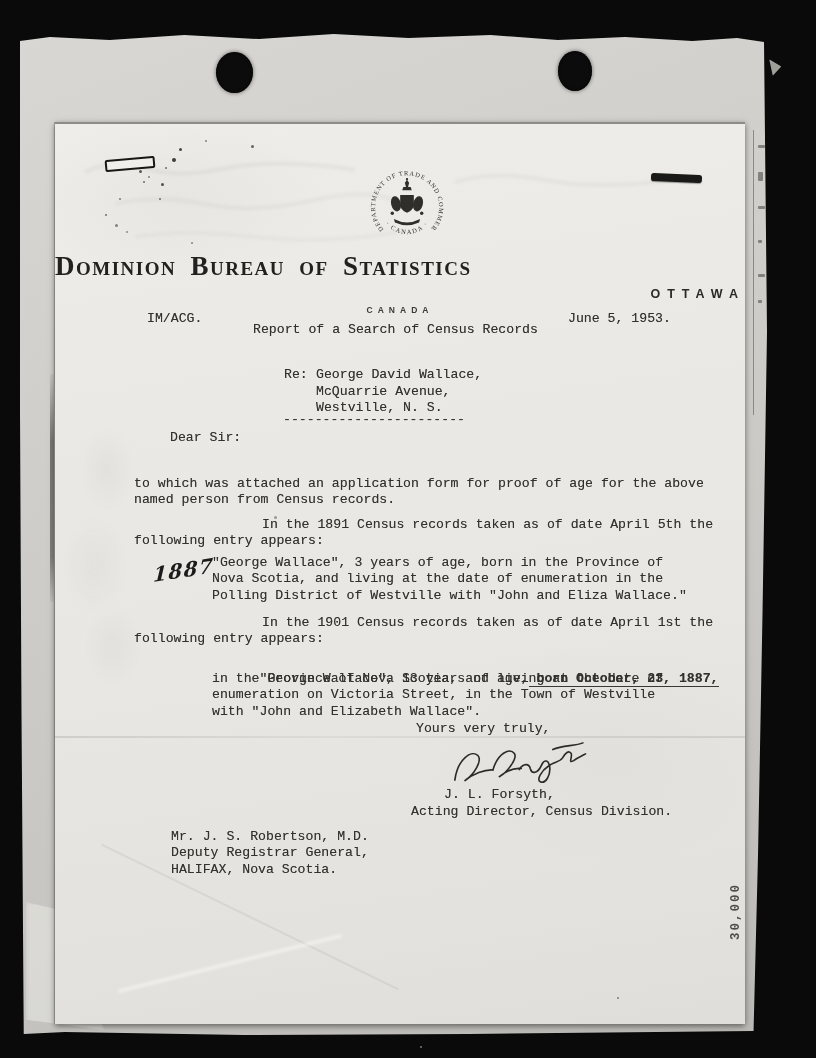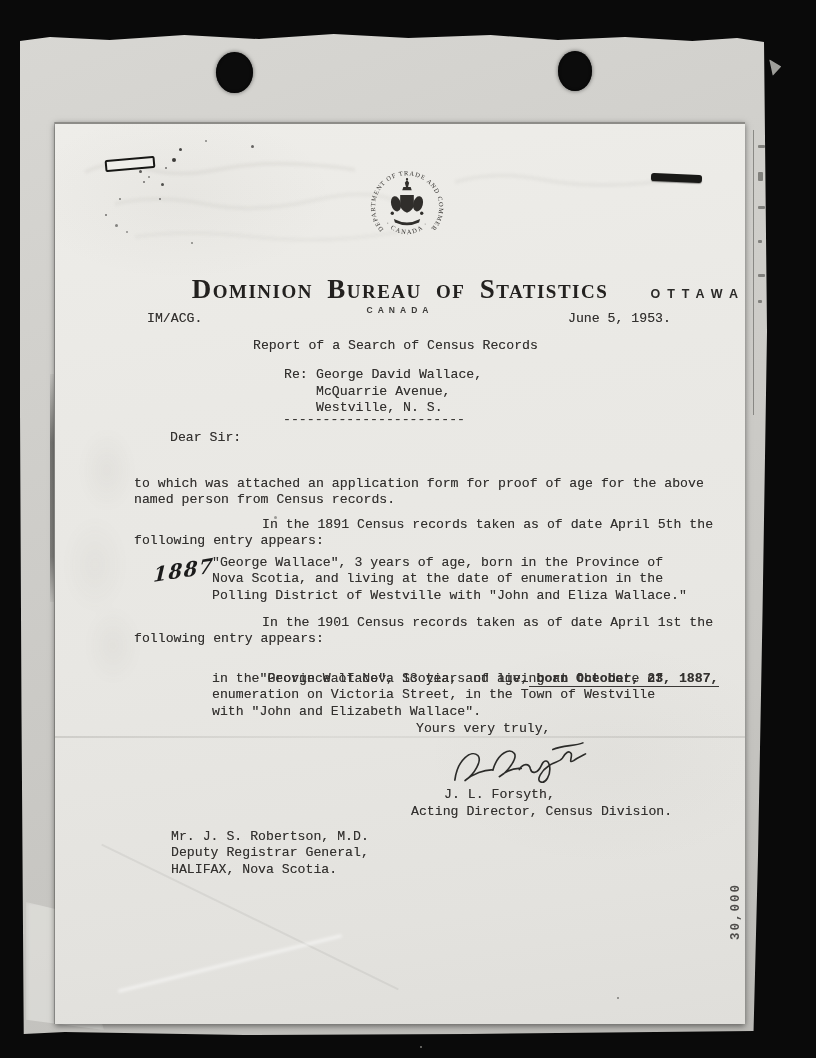--- a/index.html
+++ b/index.html
@@ -20,23 +20,23 @@
   .letter{position:absolute;left:55px;top:122px;width:690px;height:900px;
     background:
       radial-gradient(220px 120px at 18% 8%, rgba(120,116,108,.05), transparent 70%),
       radial-gradient(260px 160px at 80% 70%, rgba(120,116,108,.04), transparent 70%),
       linear-gradient(172deg,#eeede9 0%,#eae9e5 30%,#e8e7e3 55%,#e3e2de 85%,#dfdeda 100%);
     border-top:2px solid #8d8c88;box-shadow:0 2px 6px rgba(0,0,0,.5),-1px 0 0 rgba(90,89,85,.35);}
   .mono-line{position:absolute;font:13.2px/16.5px "Liberation Mono",monospace;color:#33312f;
     white-space:pre;text-shadow:0 0 .6px rgba(51,49,47,.5);text-align:right;}
   .u-ink{border-bottom:1.6px solid #3a3836;padding-bottom:.5px;font-weight:bold;}
   
-  .org{position:absolute;left:0;right:0;top:127px;text-align:center;
+  .org{position:absolute;left:0;right:0;top:127px;text-align:left;
     font-family:"Liberation Serif",serif;font-variant-caps:small-caps;font-weight:700;
-    font-size:27px;letter-spacing:1.5px;word-spacing:6px;color:#23211f;margin-top:23px;}
+    font-size:27px;letter-spacing:1.5px;word-spacing:6px;color:#23211f;}
   .city{position:absolute;left:0;right:0;top:163px;text-align:right;font-weight:700;
     font-size:12.5px;letter-spacing:7px;color:#2b2a28;}
   .country{position:absolute;left:0;right:0;top:181px;text-align:center;font-weight:700;
     font-size:8.5px;letter-spacing:5px;color:#3c3b39;}
   .seal{position:absolute;left:310px;top:42px;width:84px;height:84px;}
   
   .hand1887{position:absolute;left:98px;top:434px;font-family:"DejaVu Serif",serif;font-style:italic;
     font-weight:700;font-size:20px;letter-spacing:1.5px;color:#1b1b1b;transform:rotate(-9deg) skewX(-12deg);}
   .sig{position:absolute;left:393px;top:616px;width:142px;height:48px;transform:rotate(-3deg);}
   
@@ -114,21 +114,21 @@
         <path d="M27.5,50.5 q12.5,6.5 25,0 l-1,3.4 q-11.5,5.2 -23,0 z"></path>
       </g>
     </svg>
     <div class="org">Dominion Bureau of Statistics</div>
     <div class="city">OTTAWA</div>
     <div class="country">CANADA</div>
 
     <div class="mono-line" style="left:92px;top:187px">IM/ACG.</div>
     <div class="mono-line" style="left:513px;top:187px">June 5, 1953.</div>
 
-    <div class="mono-line" style="left:198px;top:214px">Report of a Search of Census Records</div>
+    <div class="mono-line" style="left:198px;top:198px">Report of a Search of Census Records</div>
     <div class="mono-line" style="left:229px;top:243px">Re:</div>
     <div class="mono-line" style="left:261px;top:243px">George David Wallace,</div>
     <div class="mono-line" style="left:261px;top:259.5px">McQuarrie Avenue,</div>
     <div class="mono-line" style="left:261px;top:276px">Westville, N. S.</div>
     <div class="mono-line" style="left:228px;top:288px">-----------------------</div>
 
     <div class="mono-line" style="left:115px;top:306px">Dear Sir:</div>
 
     <div class="mono-line" style="left:79px;top:351.5px">to which was attached an application form for proof of age for the above</div>
     <div class="mono-line" style="left:79px;top:368px">named person from Census records.</div>

